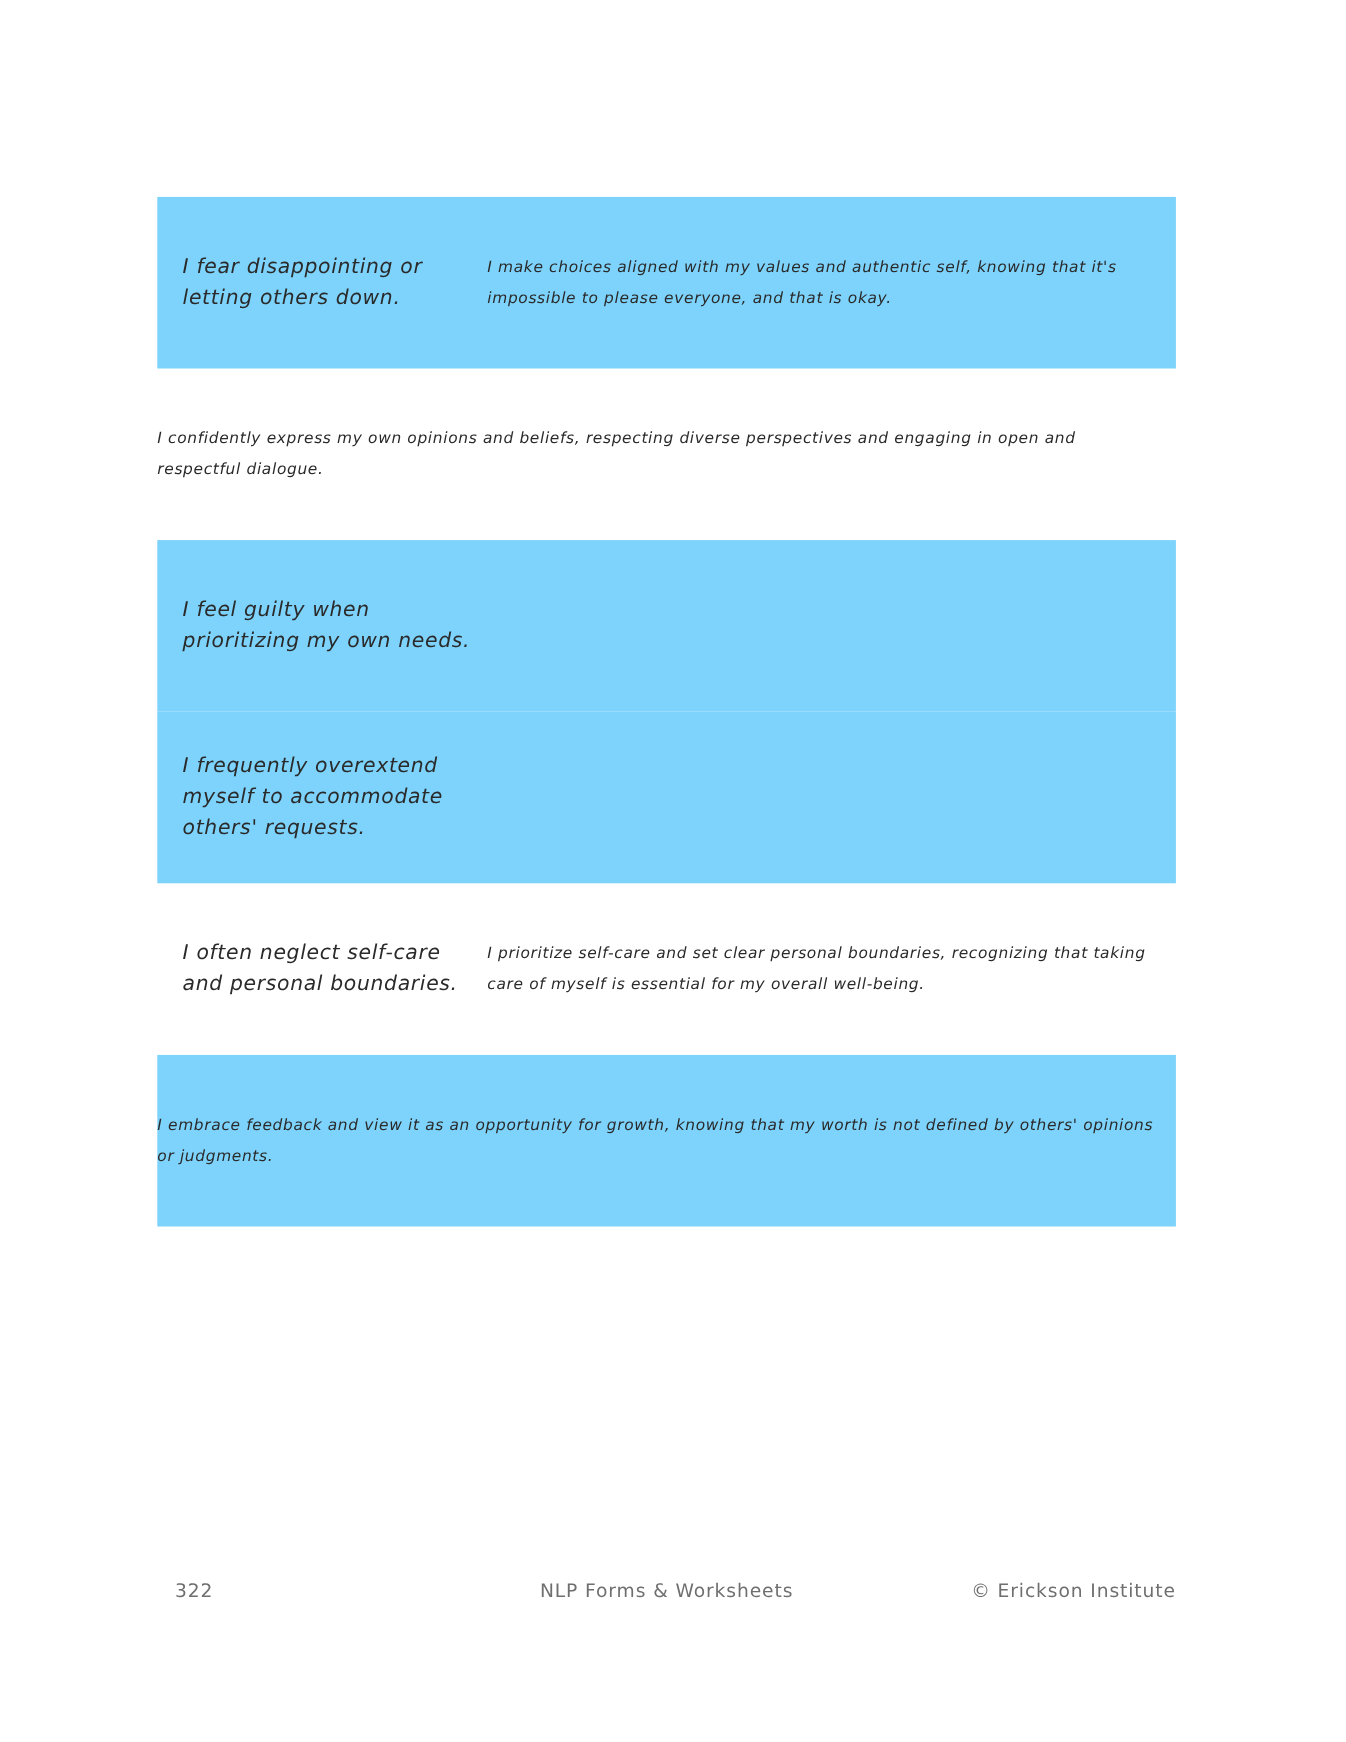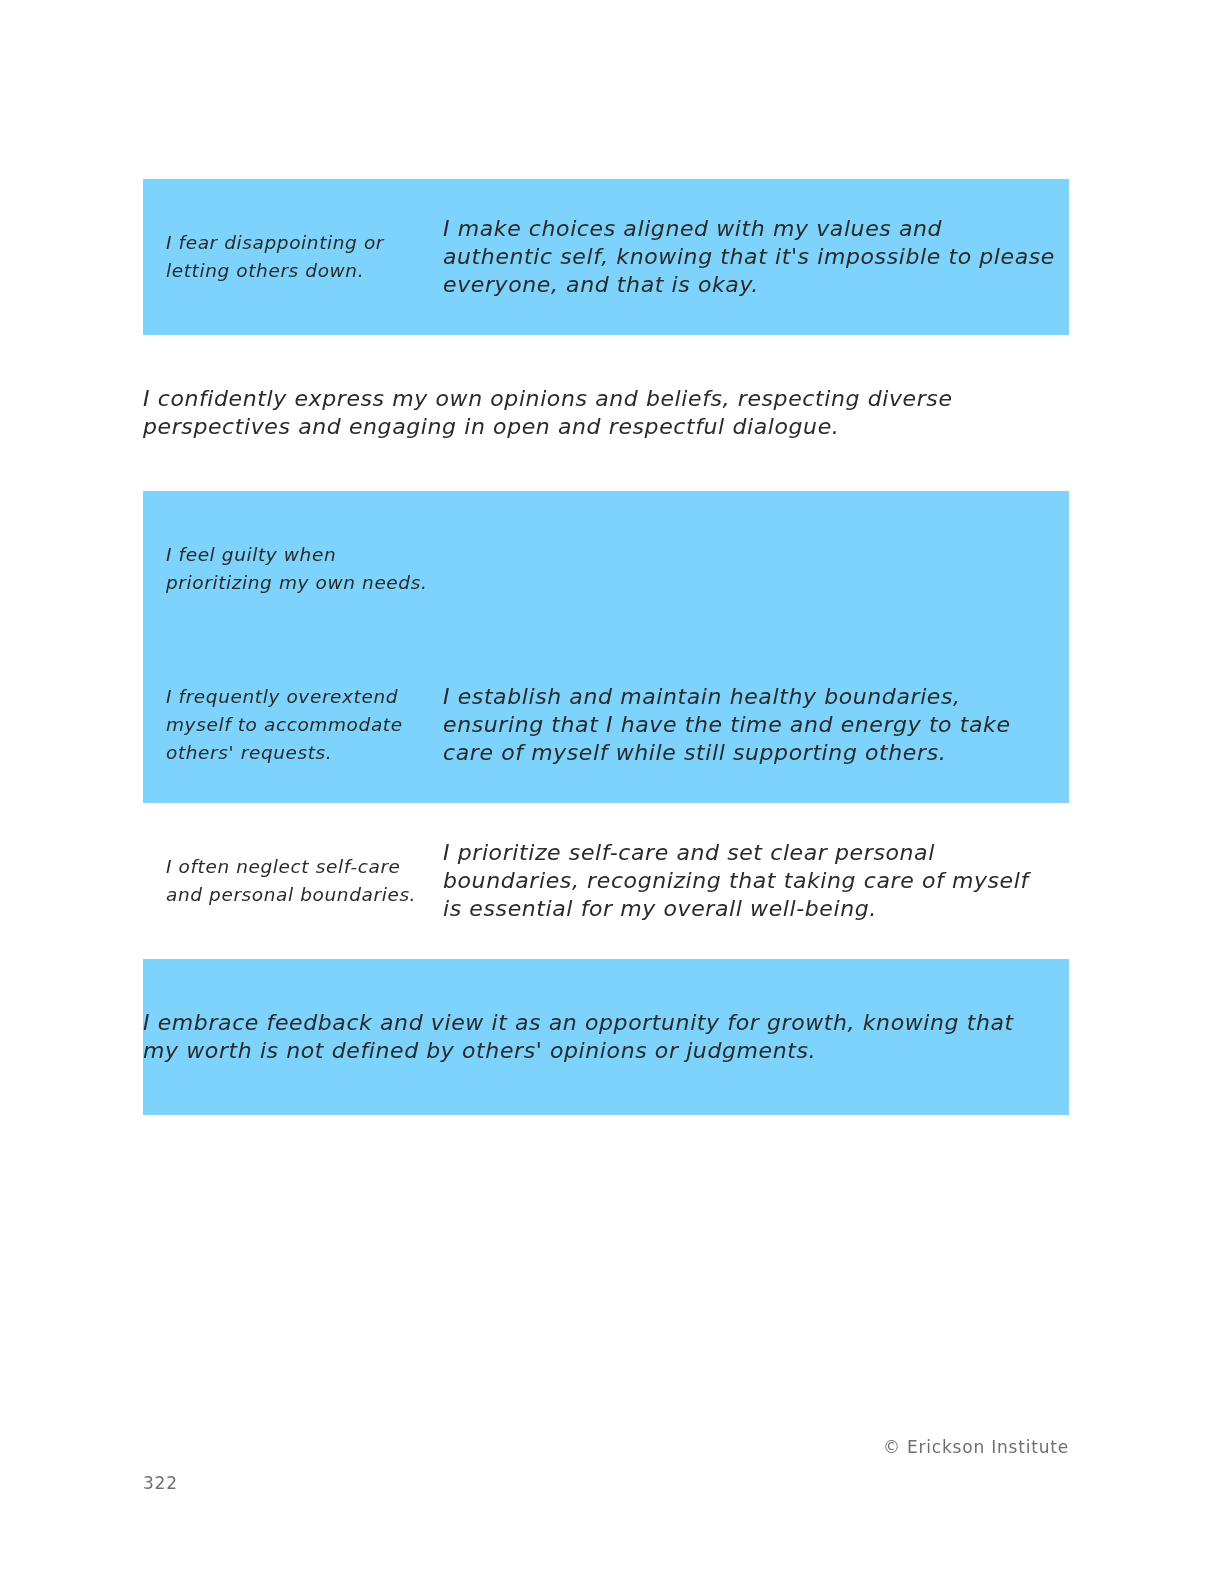--- a/index.html
+++ b/index.html
@@ -4,50 +4,50 @@
   <style>
     html, body { margin: 0; padding: 0; background: #ffffff; }
     body { width: 1224px; height: 1584px; position: relative; overflow: hidden;
       font-family: "DejaVu Sans", sans-serif; color: #2a2a2a; }
     .table { position: absolute; left: 143px; top: 179px; width: 926px; }
     .row { display: flex; align-items: center; height: 156px; box-sizing: border-box; }
     .row.shaded { background: #7dd3fc; }
     .cell-left { width: 300px; padding-left: 23px; box-sizing: border-box;
       font-style: italic; font-size: 18.5px; line-height: 28px; letter-spacing: 0.6px; }
     .cell-right { flex: 1; padding-left: 0; padding-right: 14px; box-sizing: border-box;
-      font-style: italic; font-size: 22px; line-height: 28px; letter-spacing: 0.6px; }
+      font-style: italic; font-size: 14px; line-height: 28px; letter-spacing: 0.6px; }
     .footer { position: absolute; top: 1437px; left: 143px; width: 926px; height: 24px;
       font-size: 17px; color: #6f6f6f; letter-spacing: 0.8px; }
-    .footer .page-num { position: absolute; left: 0; top: 0; margin-top: 36px; }
+    .footer .page-num { position: absolute; left: 16px; top: 0; }
     .footer .title { position: absolute; left: 0; right: 0; top: 0; text-align: center; }
     .footer .copyright { position: absolute; right: 0; top: 0; }
   </style>
 </head>
 <body>
 
 <div class="table">
   <div class="row shaded">
     <div class="cell-left">I fear disappointing or letting others down.</div>
     <div class="cell-right">I make choices aligned with my values and authentic self, knowing that it's impossible to please everyone, and that is okay.</div>
   </div>
   <div class="row">
     <div class="cell-right">I confidently express my own opinions and beliefs, respecting diverse perspectives and engaging in open and respectful dialogue.</div>
   </div>
   <div class="row shaded">
     <div class="cell-left">I feel guilty when prioritizing my own needs.</div>
   </div>
   <div class="row shaded">
     <div class="cell-left">I frequently overextend myself to accommodate others' requests.</div>
-    <div class="cell-right">I establish and maintain healthy boundaries, ensuring that I have the time and energy to take care of myself while still supporting others.</div>
   </div>
   <div class="row">
     <div class="cell-left">I often neglect self-care and personal boundaries.</div>
     <div class="cell-right">I prioritize self-care and set clear personal boundaries, recognizing that taking care of myself is essential for my overall well-being.</div>
   </div>
   <div class="row shaded">
     <div class="cell-right">I embrace feedback and view it as an opportunity for growth, knowing that my worth is not defined by others' opinions or judgments.</div>
   </div>
 </div>
 
 <div class="footer">
   <span class="page-num">322</span>
+  <span class="title">NLP Forms &amp; Worksheets</span>
   <span class="copyright">© Erickson Institute</span>
 </div>
 
 </body></html>

